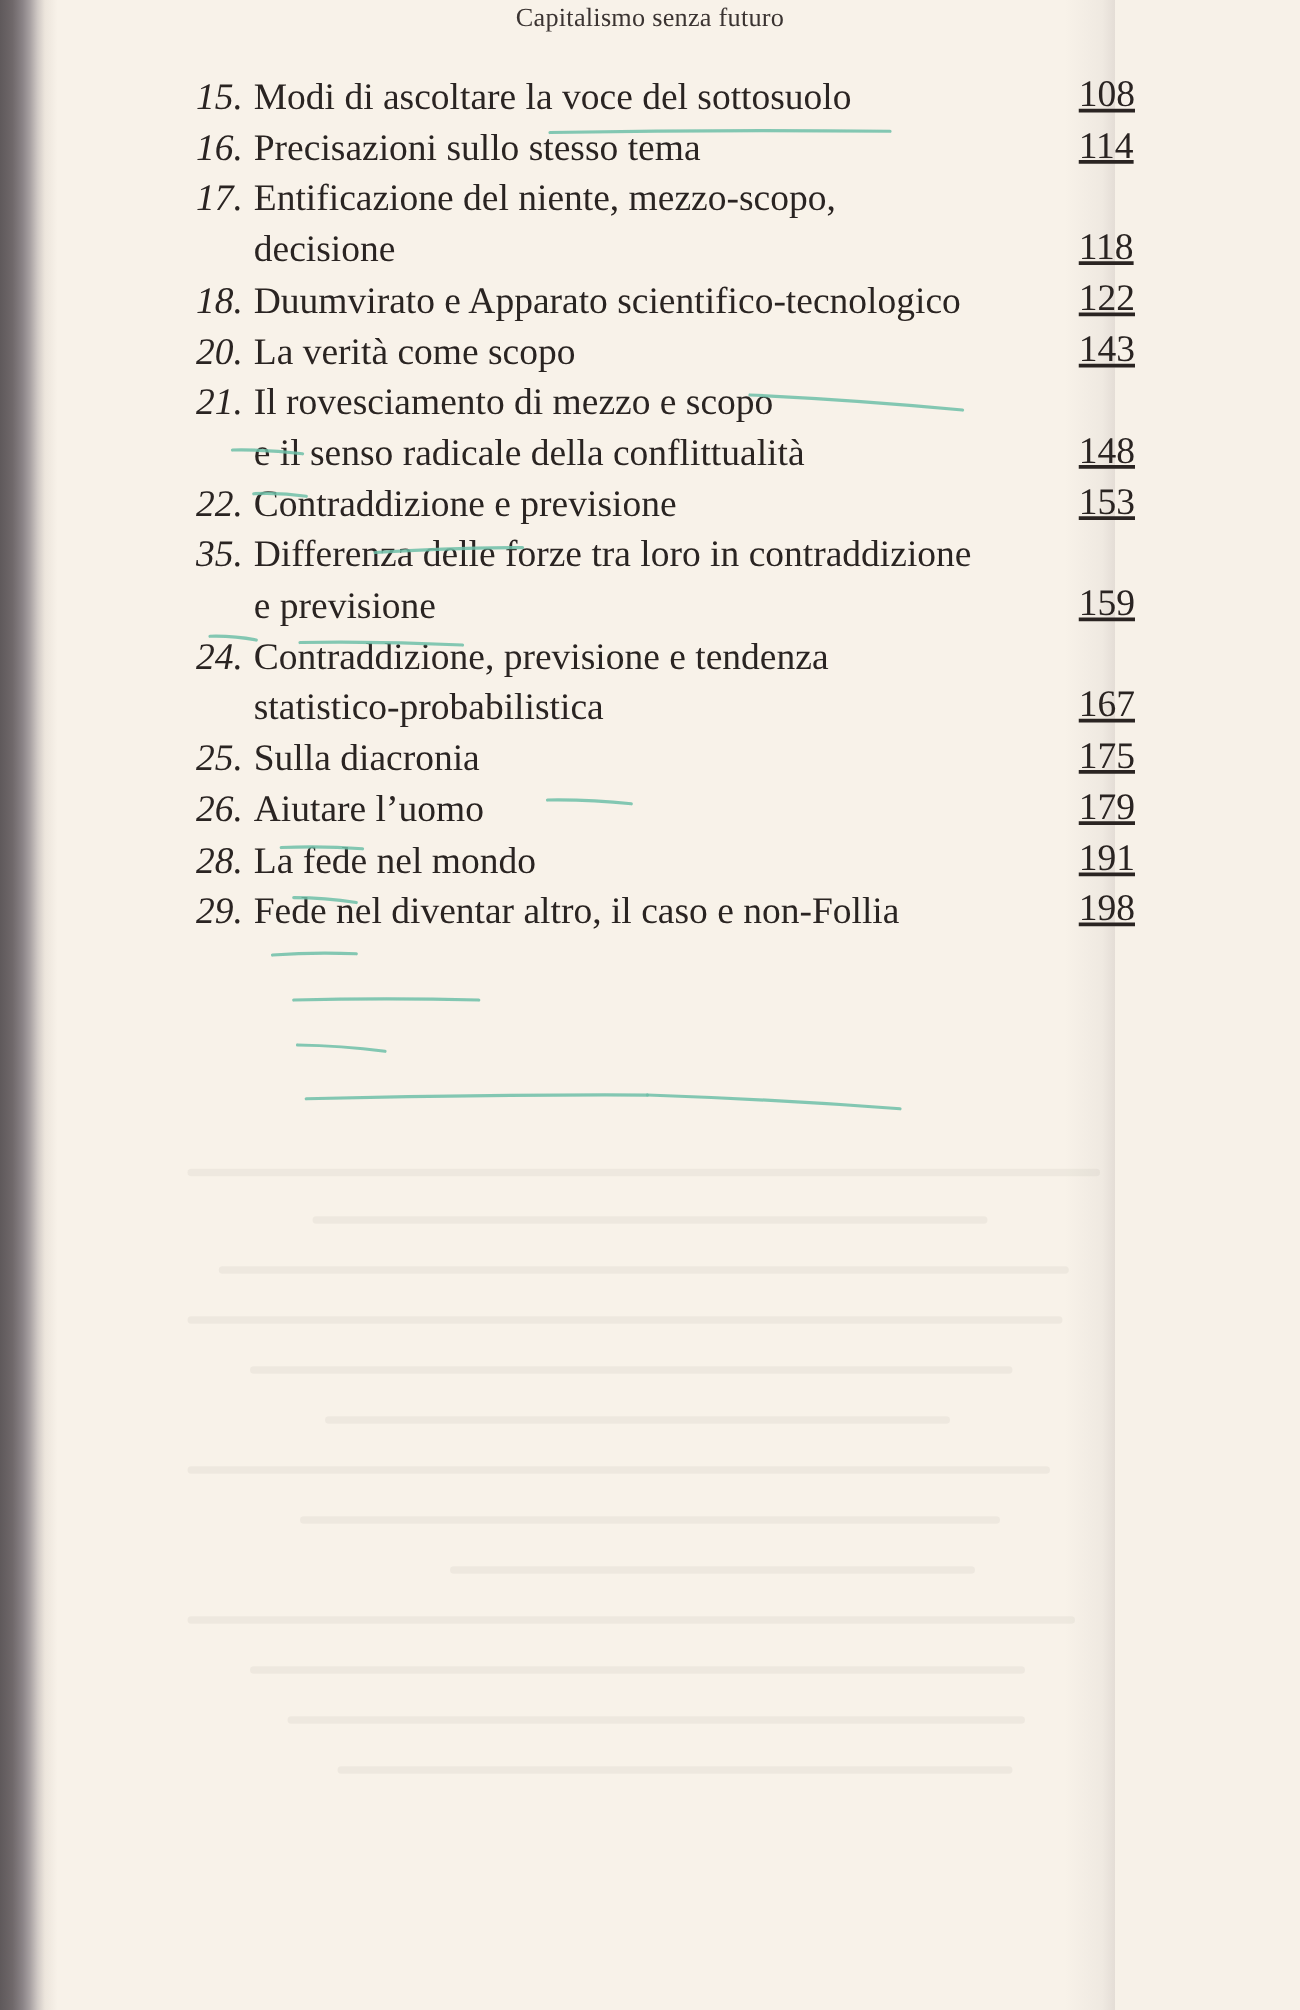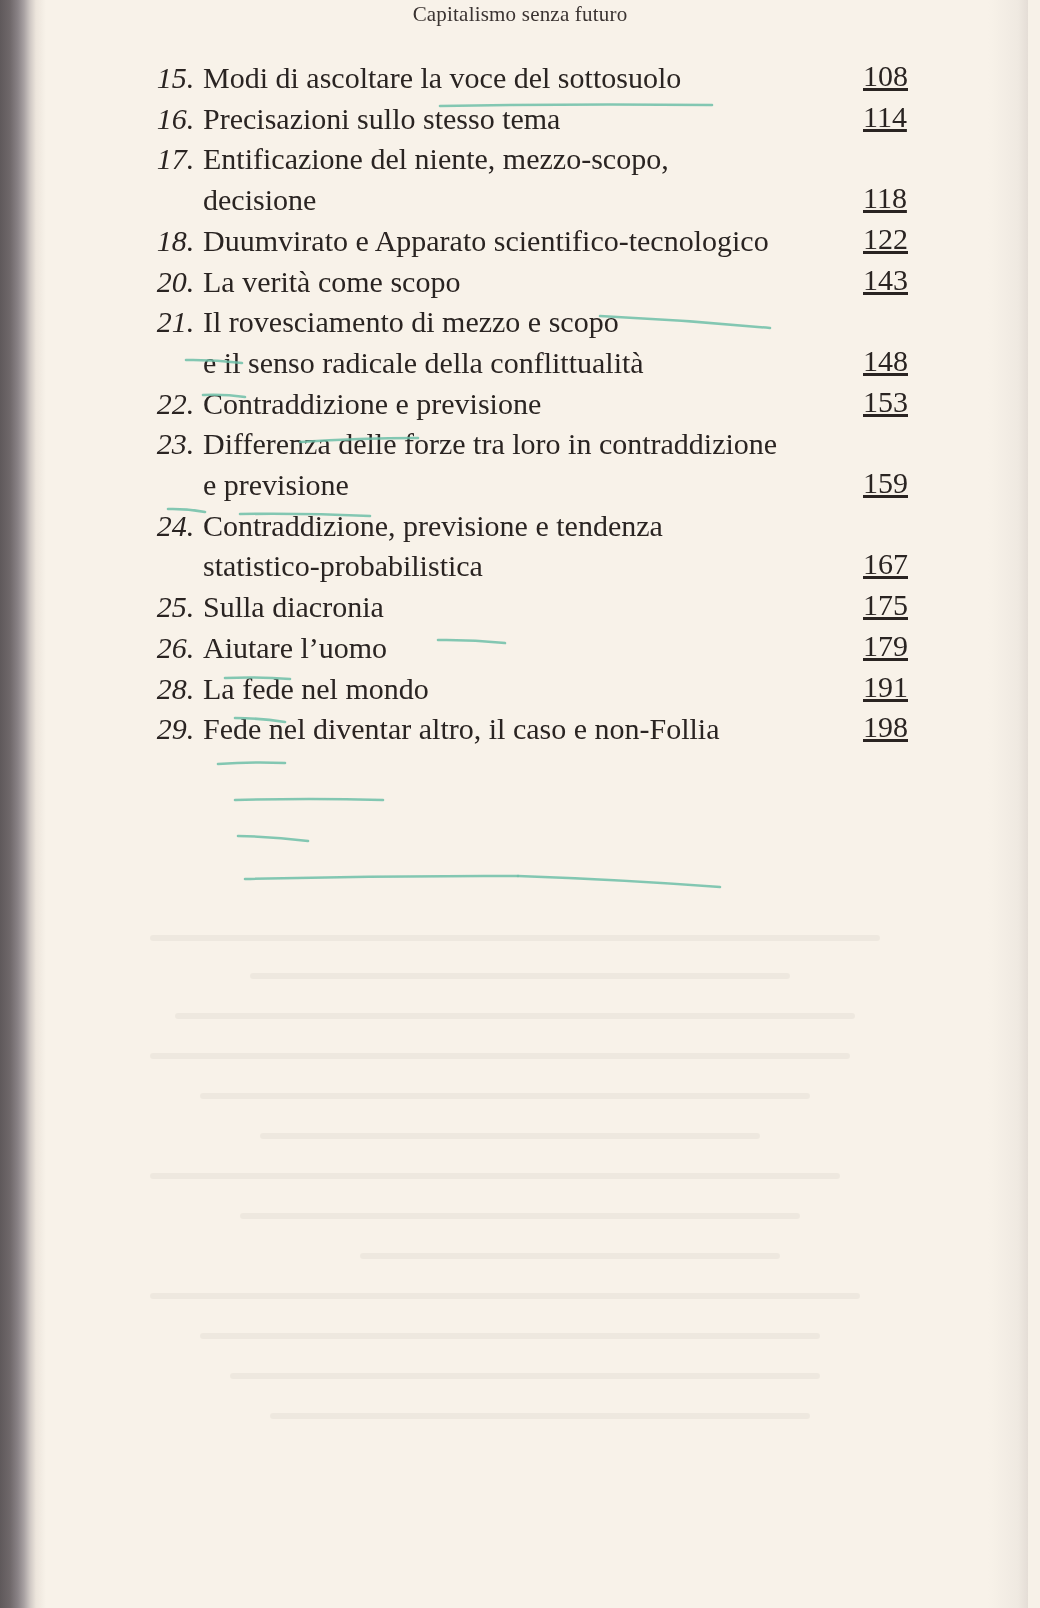--- a/index.html
+++ b/index.html
@@ -11,21 +11,21 @@
       height: 1608px;
       overflow: hidden;
       background: #f7f1e8;
       position: relative;
       font-family: "Liberation Serif", "DejaVu Serif", serif;
       color: #2b2523;
     }
     .page {
       position: absolute;
       left: 0; top: 0;
-      width: 1028px; height: 1608px;
+      width: 892px; height: 1608px;
       background:
         linear-gradient(to right,
           #5f595b 0px, #6f686a 10px, #8a8386 18px, #a8a1a2 24px,
           #cfc8c4 30px, #ece5dc 36px, rgba(247,241,232,0) 46px),
         linear-gradient(to left,
           #e4ddd6 0px, #efe9e1 10px, rgba(247,241,232,0) 40px),
         #f8f2e9;
     }
     
     .bleed {
@@ -165,21 +165,21 @@
 
     <div class="toc-entry">
       <span class="toc-num">22.</span>
       <span class="toc-title">
         <span class="line">Contraddizione e previsione</span>
       </span>
       <span class="toc-page">153</span>
     </div>
 
     <div class="toc-entry">
-      <span class="toc-num">23.</span>
+      <span class="toc-num">35.</span>
       <span class="toc-title">
         <span class="line">Differenza delle forze tra loro in contraddizione</span>
         <span class="line cont">e previsione</span>
       </span>
       <span class="toc-page">159</span>
     </div>
 
     <div class="toc-entry">
       <span class="toc-num">24.</span>
       <span class="toc-title">

